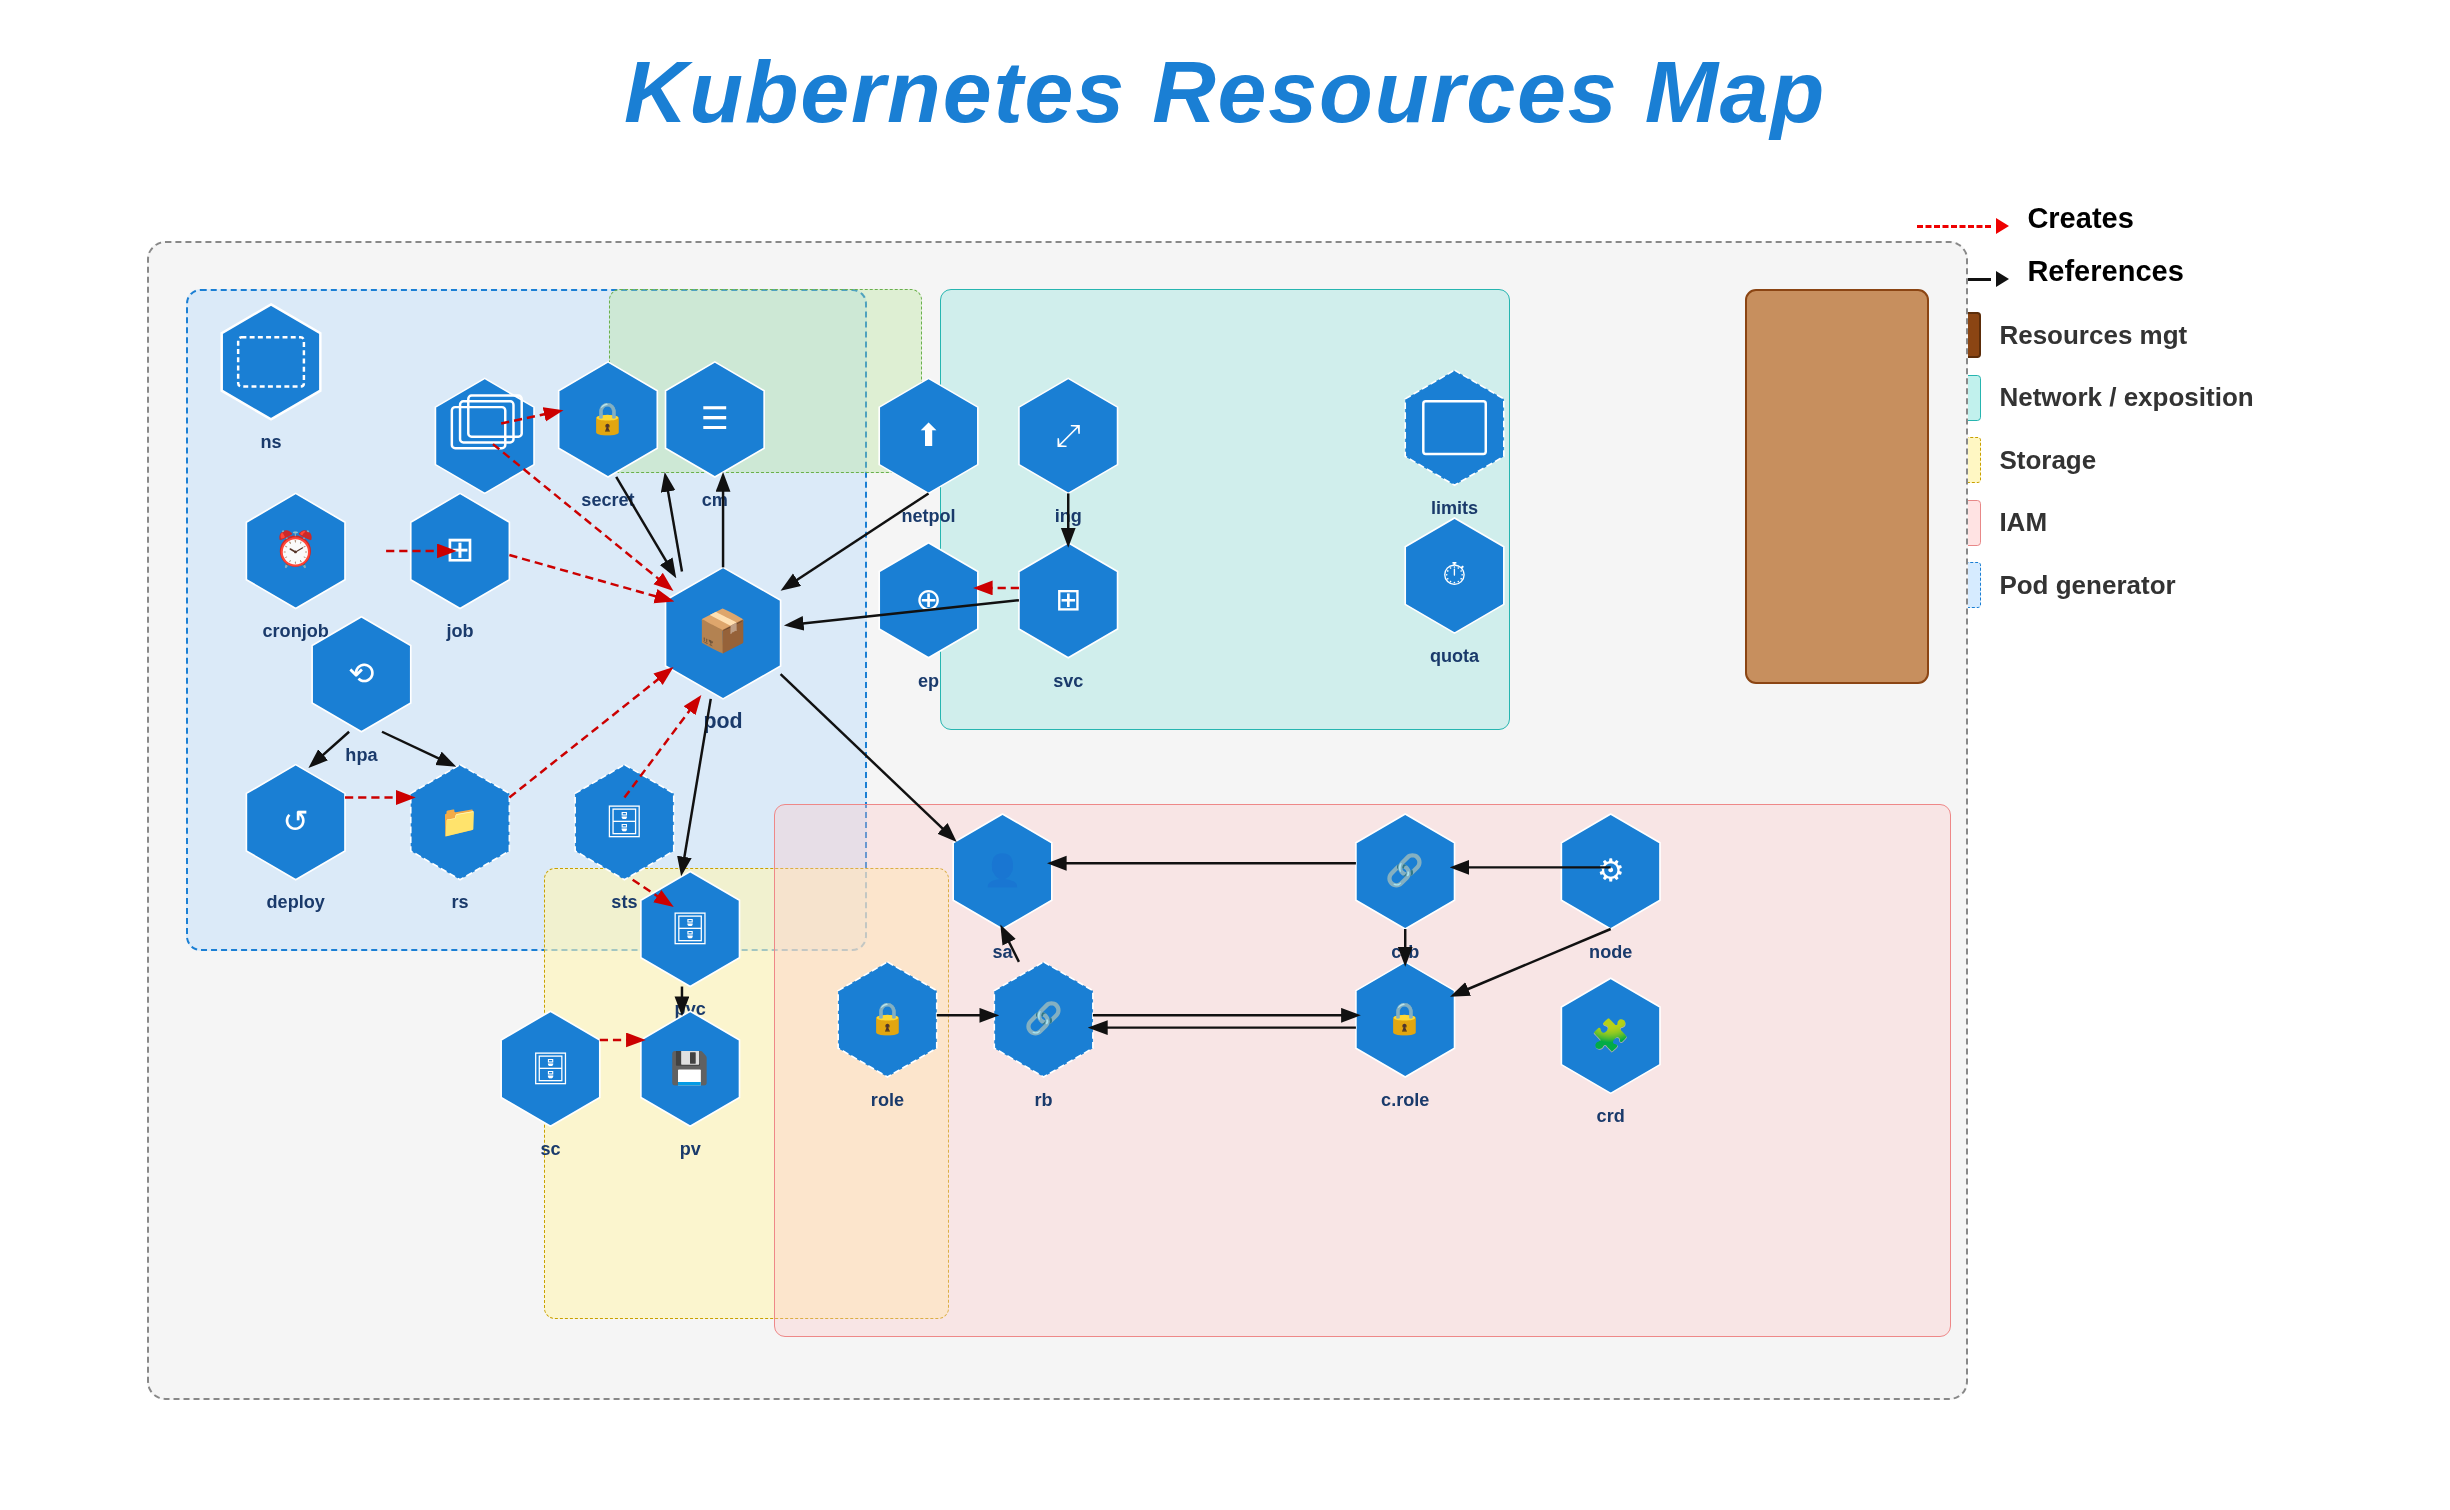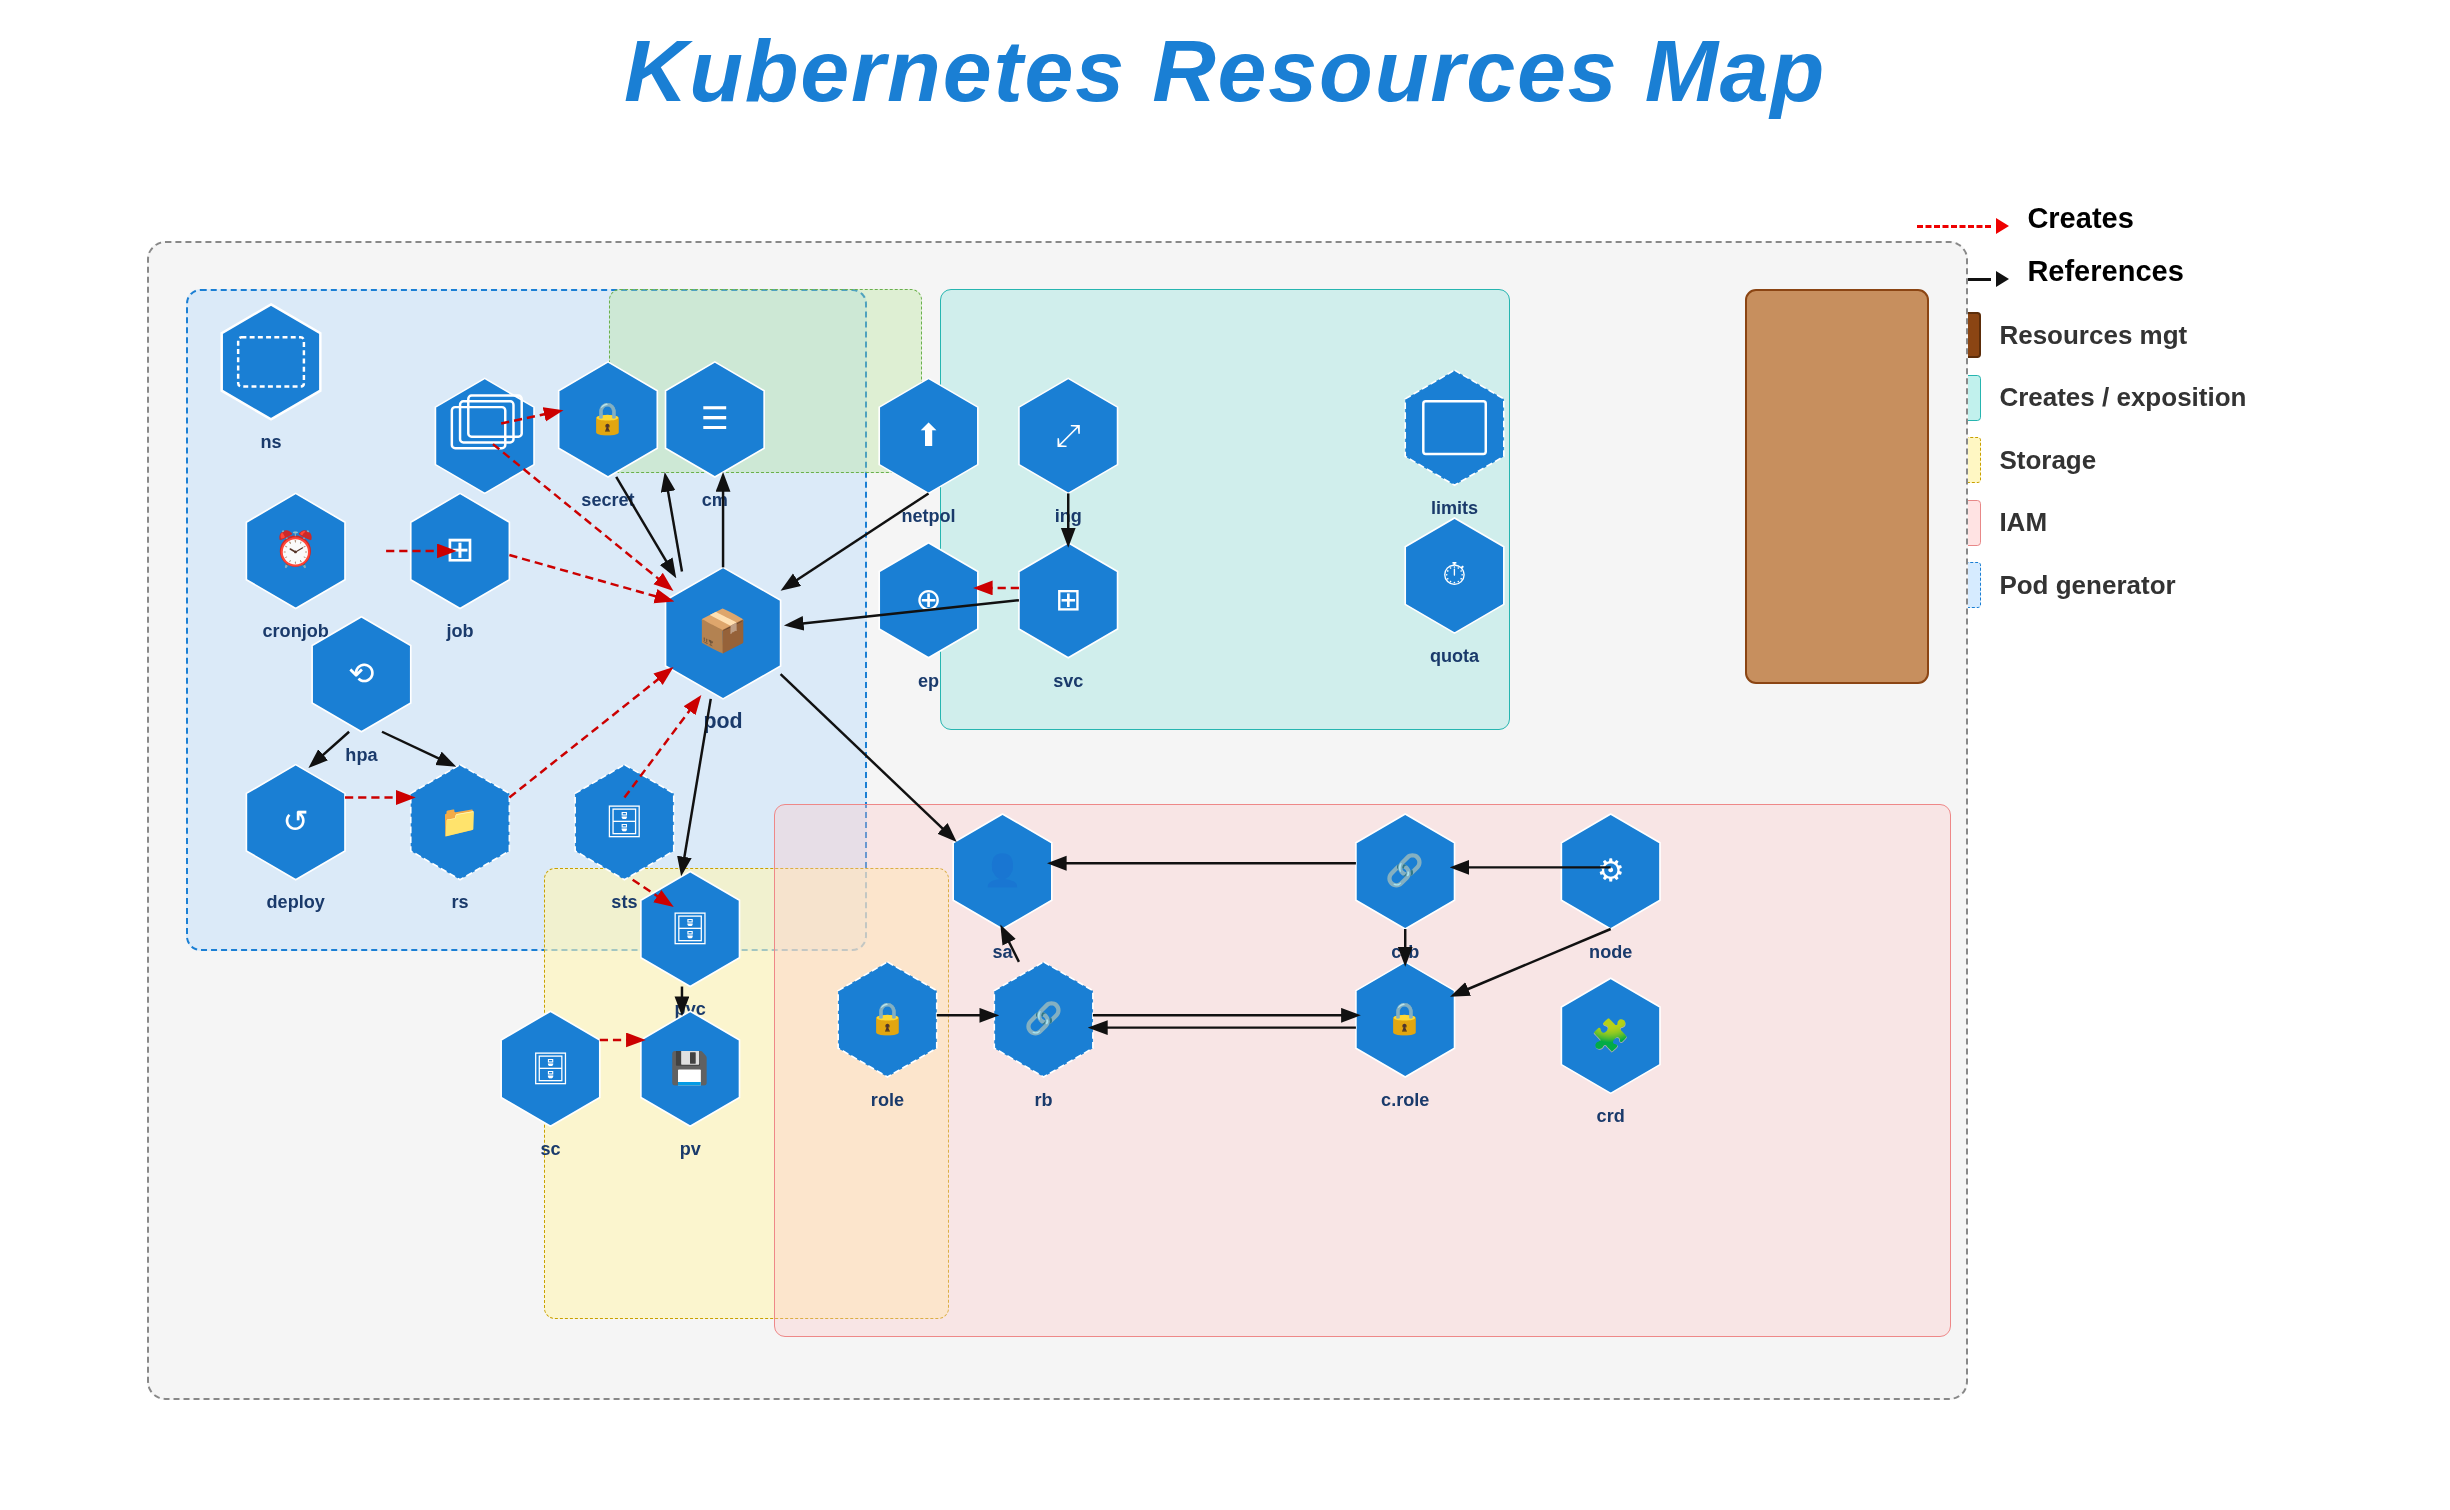--- a/index.html
+++ b/index.html
@@ -10,21 +10,21 @@
       height: 1510px;
       overflow: hidden;
       position: relative;
     }
 
     .page-title {
       text-align: center;
       font-size: 88px;
       font-weight: 900;
       color: #1a7fd4;
-      padding-top: 20px;
+      padding-top: 41px;
       letter-spacing: 1.8px;
       font-style: italic;
       font-family: 'Arial Black', Arial, sans-serif;
     }
 
     
     .legend {
       position: absolute;
       top: 202px;
       right: 55px;
@@ -232,21 +232,21 @@
     <span class="legend-label">References</span>
   </div>
 
   <div class="legend-colors">
     <div class="legend-color-row">
       <div class="legend-color-box" style="background:#8B4513; border:2.8px solid #5c2d0a;"></div>
       <span class="legend-color-label">Resources mgt</span>
     </div>
     <div class="legend-color-row">
       <div class="legend-color-box" style="background:rgba(100,220,210,0.4); border:1.8px solid #26b5b0;"></div>
-      <span class="legend-color-label">Creates / exposition</span>
+      <span class="legend-color-label">Network / exposition</span>
     </div>
     <div class="legend-color-row">
       <div class="legend-color-box" style="background:rgba(255,245,180,0.8); border:1.8px dashed #c8a000;"></div>
       <span class="legend-color-label">Storage</span>
     </div>
     <div class="legend-color-row">
       <div class="legend-color-box" style="background:rgba(255,200,200,0.5); border:1.8px solid #e88888;"></div>
       <span class="legend-color-label">IAM</span>
     </div>
     <div class="legend-color-row">

